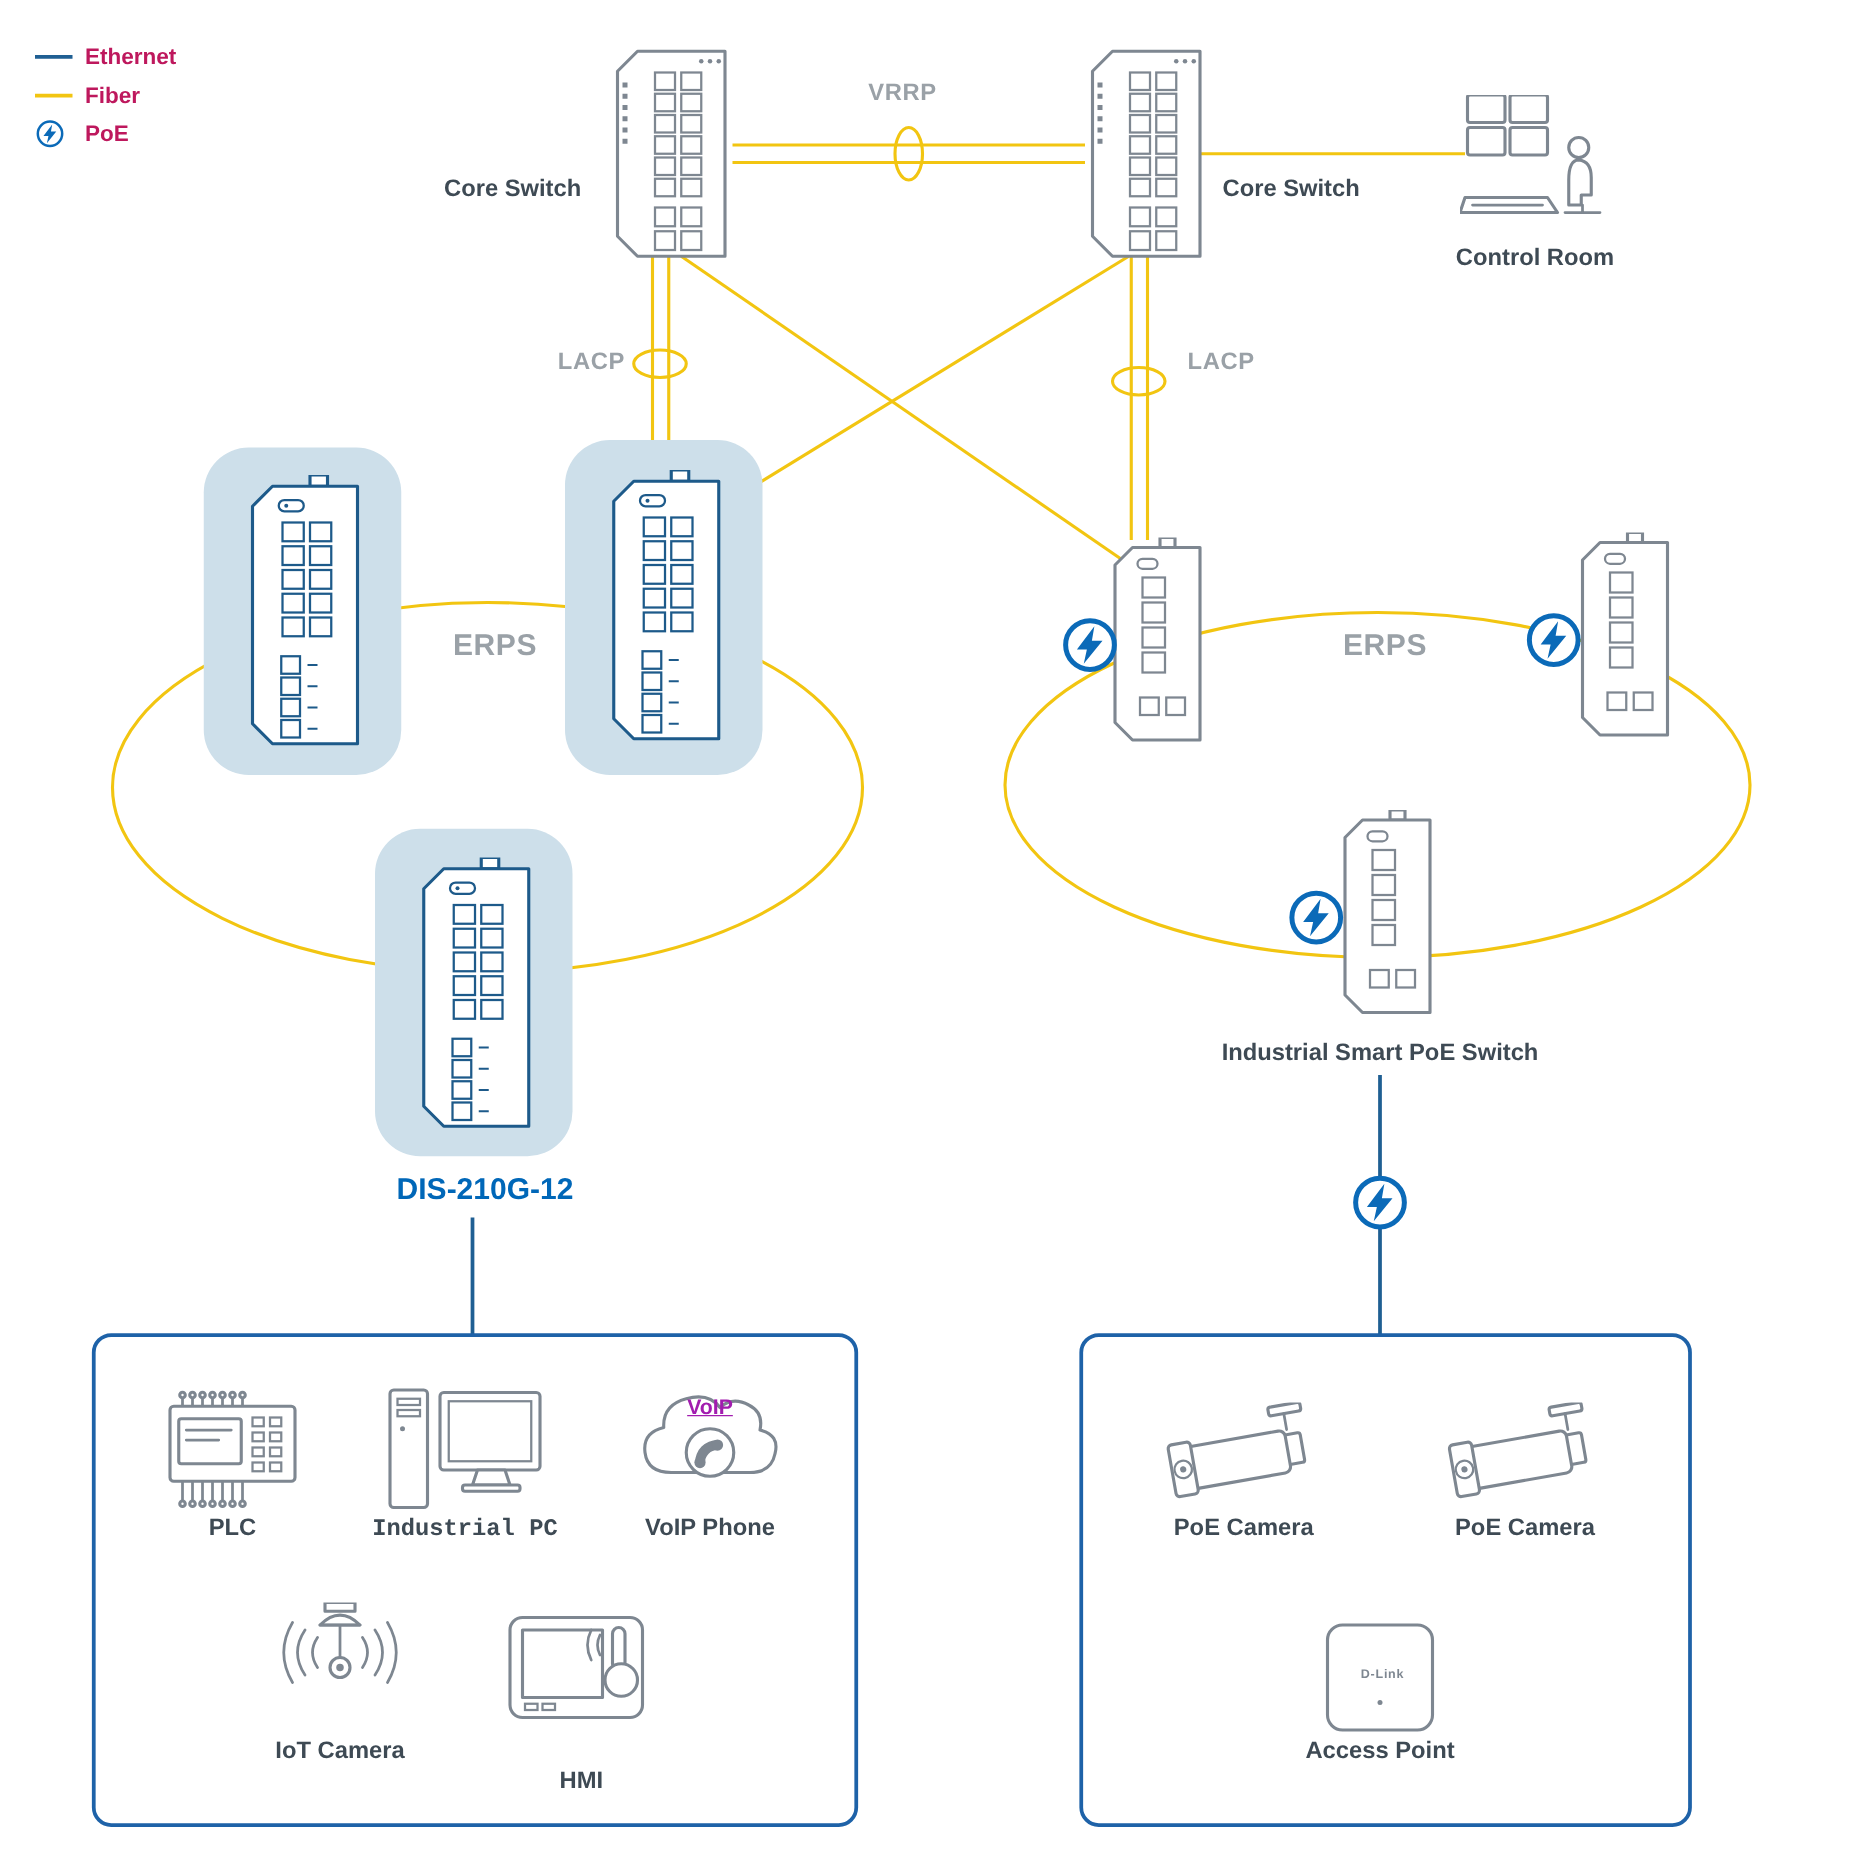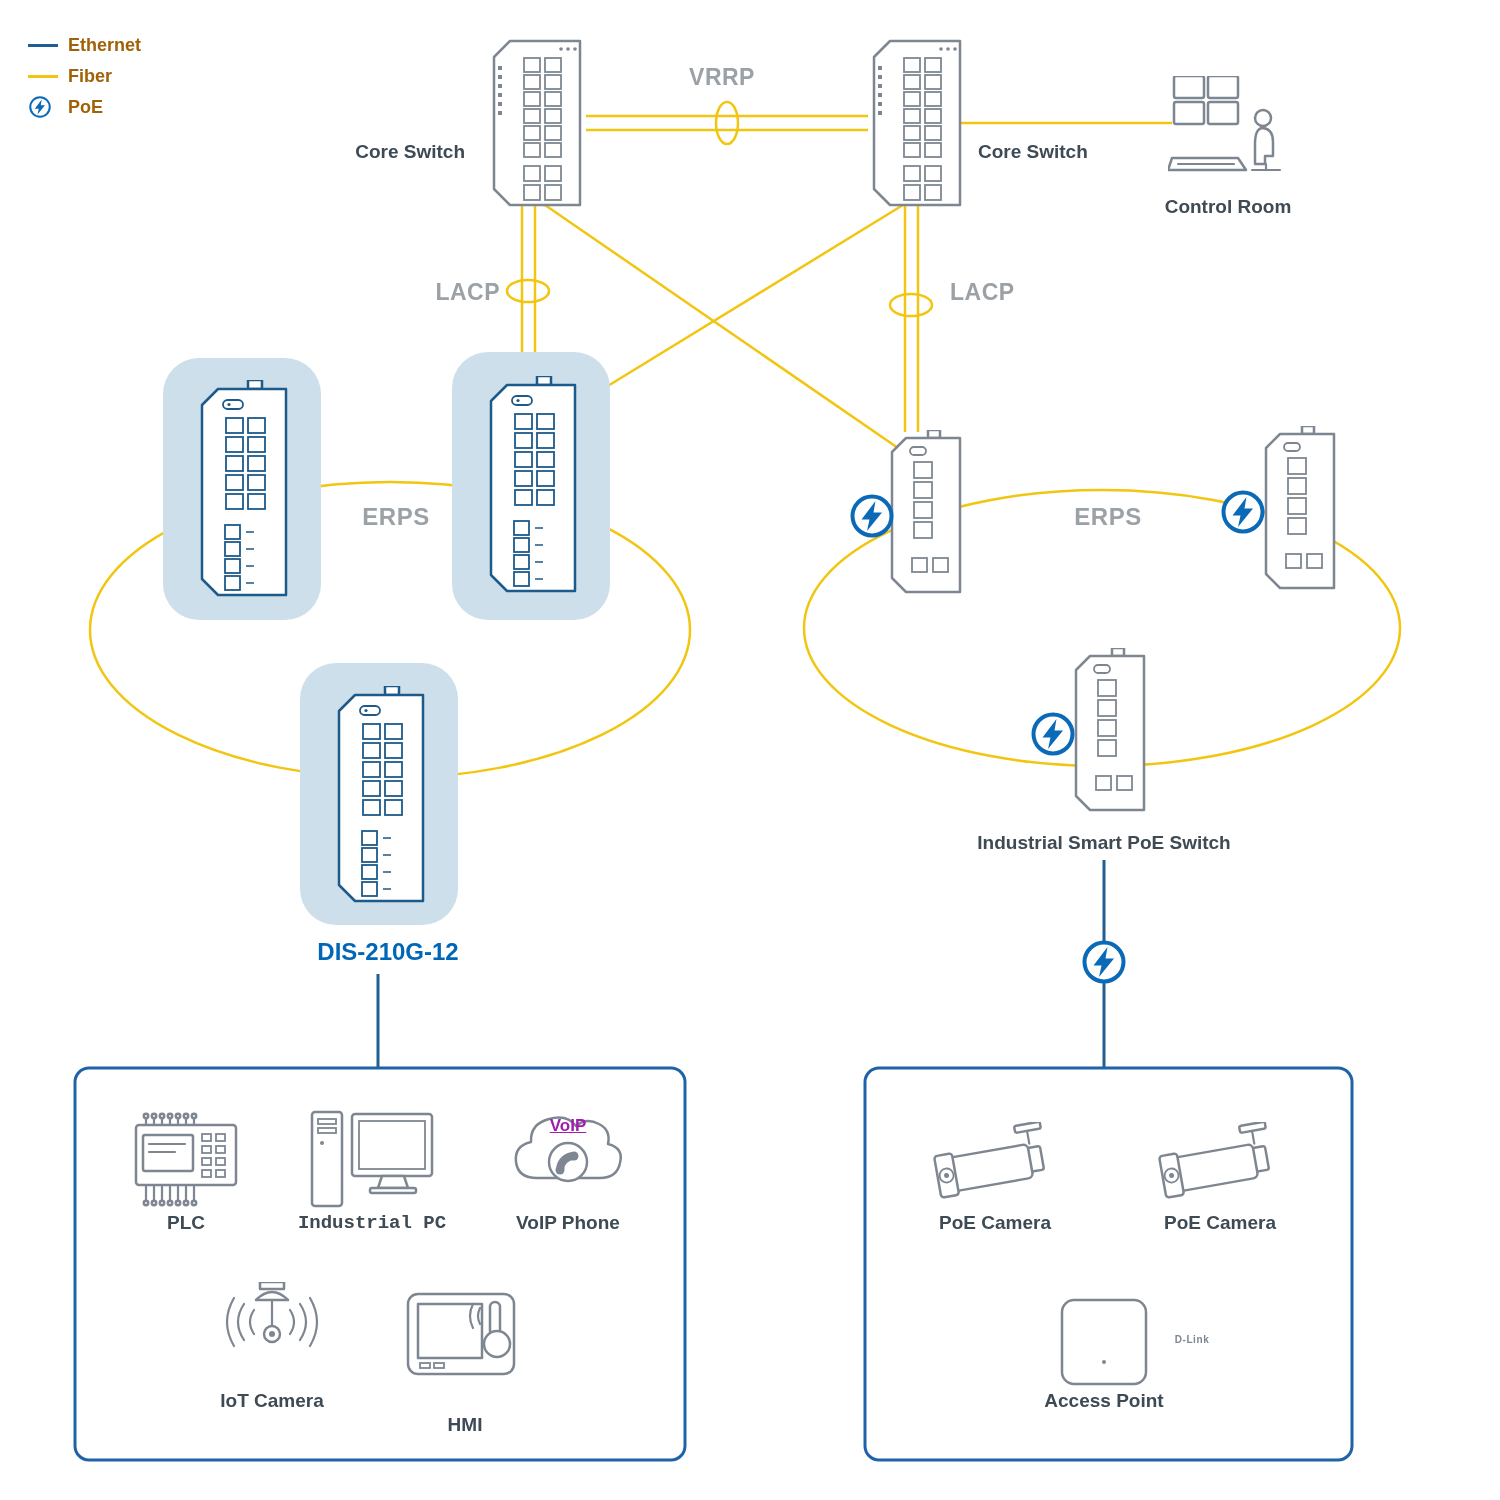--- a/index.html
+++ b/index.html
@@ -16,28 +16,28 @@
   .thin-gray{fill:none;stroke:#7E8791;stroke-width:2.2;stroke-linecap:round;}
   .fill-gray{fill:#7E8791;stroke:none;}
   .sw-blue{fill:#fff;stroke:#1D5A8A;stroke-width:2.5;stroke-linejoin:round;}
   .port-blue{fill:#fff;stroke:#1D5A8A;stroke-width:1.8;}
   .thin-blue{fill:none;stroke:#1D5A8A;stroke-width:1.6;}
   .fill-blue{fill:#1D5A8A;stroke:none;}
   
   .lbl{position:absolute;font-weight:bold;color:#3E4A54;font-size:19px;white-space:nowrap;}
   .center{transform:translateX(-50%);}
   .right{text-align:right;}
-  .proto{color:#9AA1A7;font-size:23px;letter-spacing:.5px;}
+  .proto{color:#9AA1A7;font-size:19px;letter-spacing:.5px;}
   .erps{font-size:24px;}
   .blue{color:#0067B8;font-size:24px;}
   .cloudtxt{color:#a21caf;font-size:17px;text-decoration:underline;}
   .brand{color:#7E8791;font-size:10px;letter-spacing:.6px;}
   
   .legend{position:absolute;left:28px;top:34px;display:flex;flex-direction:column;gap:9px;
-          font-weight:bold;color:#a16207;font-size:18px;}
+          font-weight:bold;color:#be185d;font-size:18px;}
   .legend-row{display:flex;align-items:center;gap:10px;height:22px;}
   .swatch{width:30px;height:3px;flex:0 0 auto;}
   .swatch.ethernet{background:#1F5F93;}
   .swatch.fiber{background:#F2C511;}
   .legend-bolt{width:30px;display:flex;justify-content:flex-start;}
 </style>
 </head>
 <body>
 
 <div class="canvas">
@@ -304,16 +304,16 @@
 
   <div class="lbl center" style="left:186px;top:1212px;">PLC</div>
   <div class="lbl center" style="left:372px;top:1212px;font-family:Liberation Mono, monospace;">Industrial PC</div>
   <div class="lbl center" style="left:568px;top:1212px;">VoIP Phone</div>
   <div class="lbl cloudtxt center" style="left:568px;top:1116px;">VoIP</div>
   <div class="lbl center" style="left:272px;top:1390px;">IoT Camera</div>
   <div class="lbl center" style="left:465px;top:1390px;margin-top:24px;">HMI</div>
 
   <div class="lbl center" style="left:995px;top:1212px;">PoE Camera</div>
   <div class="lbl center" style="left:1220px;top:1212px;">PoE Camera</div>
-  <div class="lbl brand center" style="left:1168px;top:1334px;padding-left:48px;">D-Link</div>
+  <div class="lbl brand center" style="left:1082px;top:1334px;padding-left:48px;">D-Link</div>
   <div class="lbl center" style="left:1104px;top:1390px;">Access Point</div>
 
 </div>
 
 </body></html>

